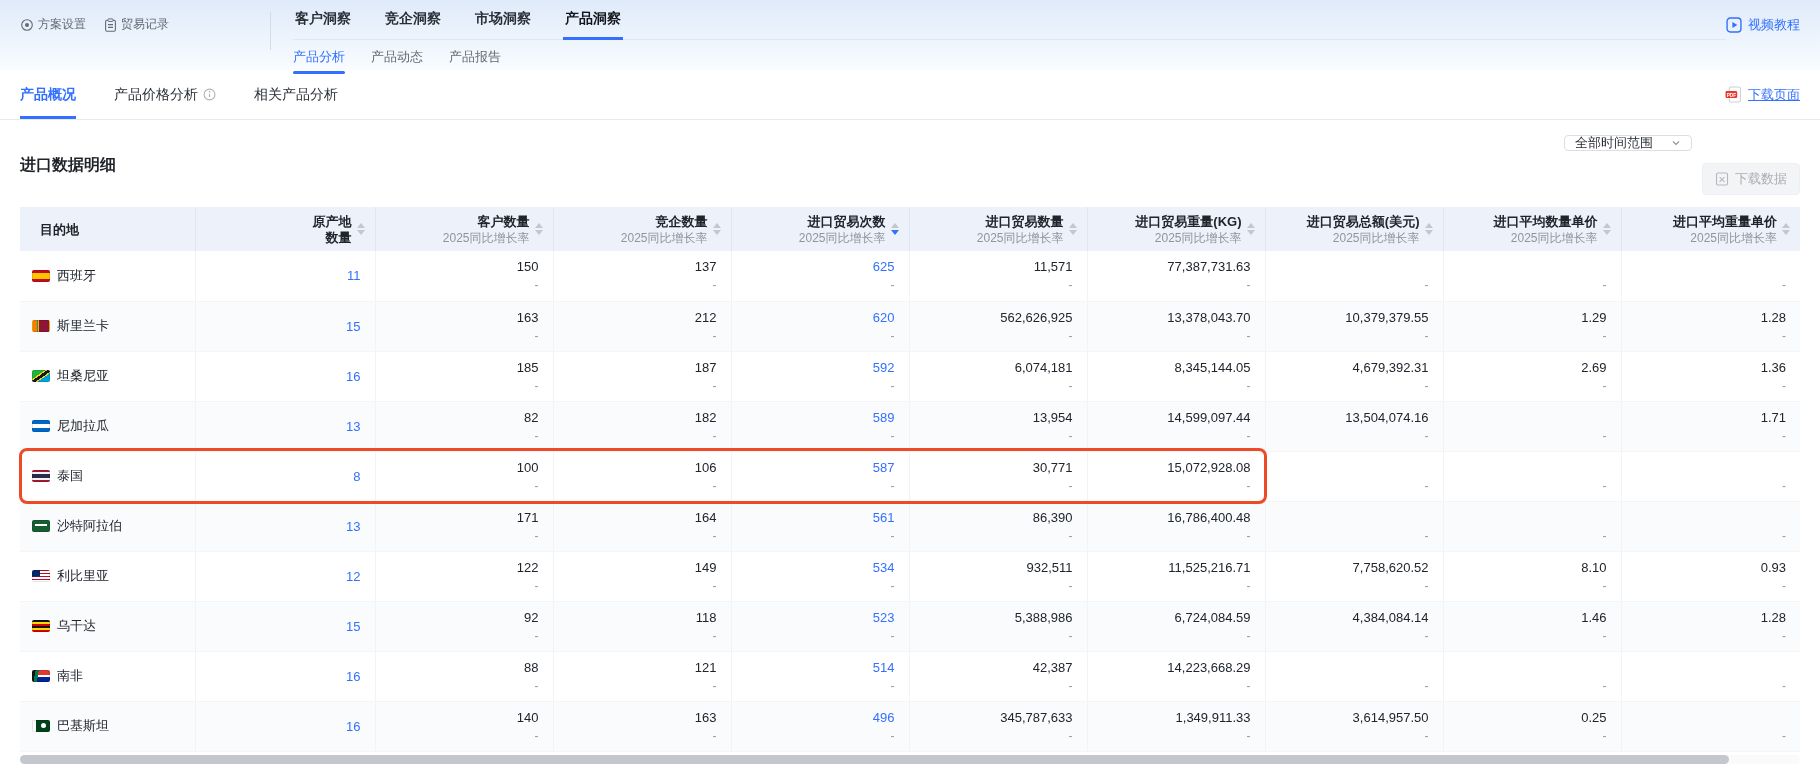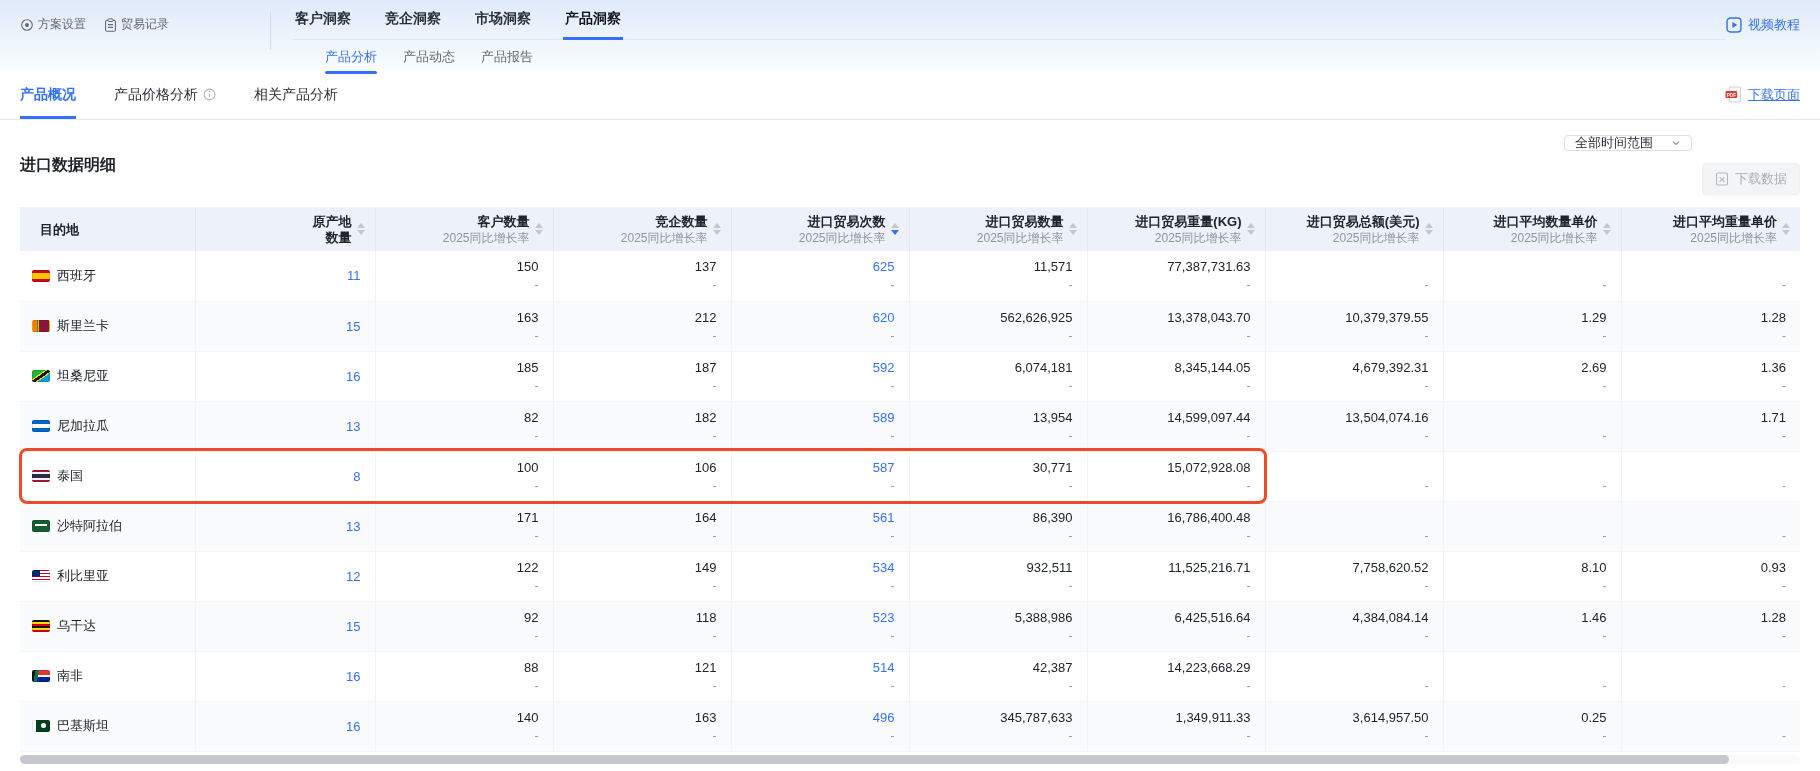--- a/index.html
+++ b/index.html
@@ -13,21 +13,21 @@
   .title-row { display:flex; align-items:center; gap:6px; }
   .back-btn { display:inline-flex; cursor:pointer; padding:2px; }
   .page-title { font-size:18px; font-weight:bold; }
   .title-actions { display:flex; gap:18px; margin-top:8px; font-size:12px; color:#646a73; }
   .title-action { display:inline-flex; align-items:center; gap:4px; cursor:pointer; }
   .vdiv { width:1px; height:38px; background:#d4dceb; margin:12px 22px 0 0; }
   .topbar-center { flex:1; padding-top:4px; }
   .nav-tabs { display:flex; gap:30px; border-bottom:1px solid #e2e8f2;align-items:center; }
   .nav-tab { font-size:14px; font-weight:bold; color:#2a2f36; padding:6px 2px 9px; cursor:pointer; border-bottom:3px solid transparent; margin-bottom:-1px; }
   .nav-tab.active { color:#121519; border-bottom-color:#3370ff; }
-  .sub-tabs { display:flex; gap:26px; margin-top:8px;margin-left:32px; }
+  .sub-tabs { display:flex; gap:26px; margin-top:8px; }
   .sub-tab { font-size:13px; color:#646a73; cursor:pointer; position:relative; padding-bottom:8px; }
   .sub-tab.active { color:#3370ff; }
   .sub-tab.active::after { content:""; position:absolute; left:0; right:0; bottom:0; height:3px; background:#3370ff; border-radius:2px; }
   .topbar-right { padding-top:16px; }
   .video-link { display:inline-flex; align-items:center; gap:6px; color:#3370ff; font-size:13px; cursor:pointer; }
 
   
   .page-tabs { height:50px; display:flex; align-items:center; padding:0 20px; border-bottom:1px solid #e8eaee; background:#fff; }
   .ptab { height:100%; display:flex; align-items:center; gap:5px; margin-right:38px; font-size:14px; color:#2a2f36; cursor:pointer; position:relative; }
   .ptab.active { color:#3370ff; font-weight:bold; }
@@ -636,21 +636,21 @@
           </td>
           <td class="num">
             <div class="cellv blue-link">523</div>
             <div class="cellg">-</div>
           </td>
           <td class="num">
             <div class="cellv">5,388,986</div>
             <div class="cellg">-</div>
           </td>
           <td class="num">
-            <div class="cellv">6,425,516.64</div>
+            <div class="cellv">6,724,084.59</div>
             <div class="cellg">-</div>
           </td>
           <td class="num">
             <div class="cellv">4,384,084.14</div>
             <div class="cellg">-</div>
           </td>
           <td class="num">
             <div class="cellv">1.46</div>
             <div class="cellg">-</div>
           </td>

